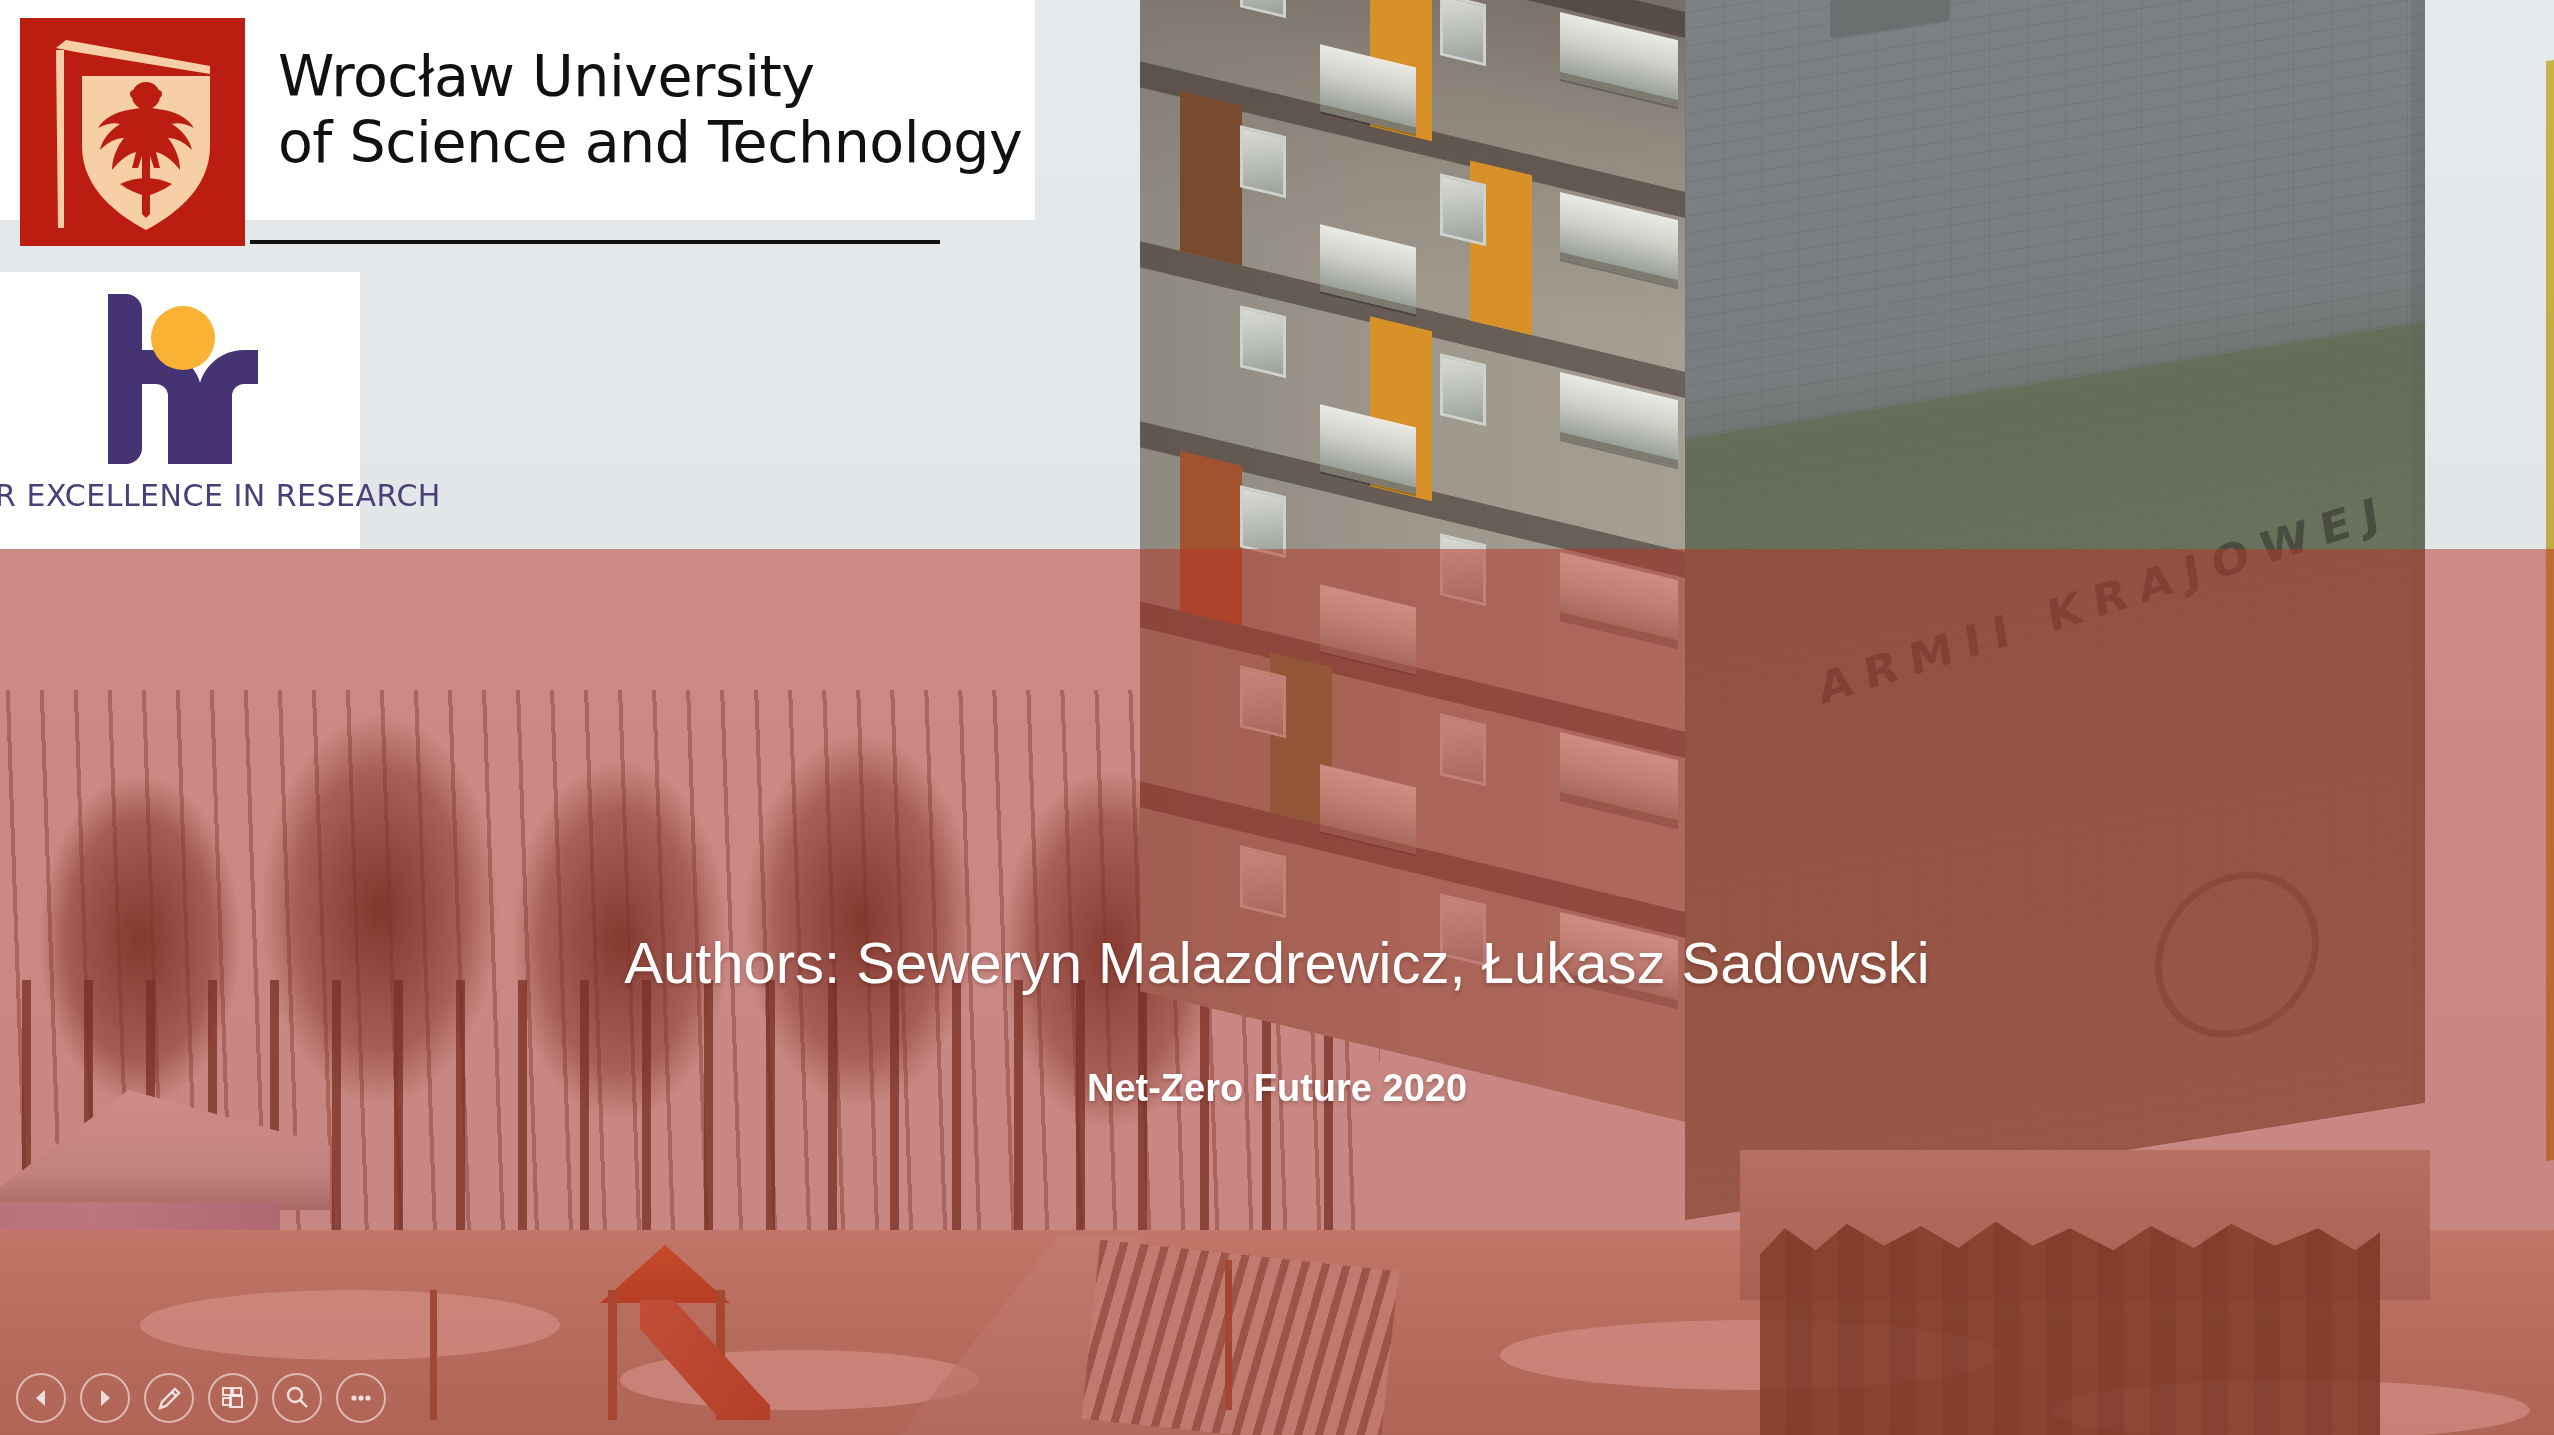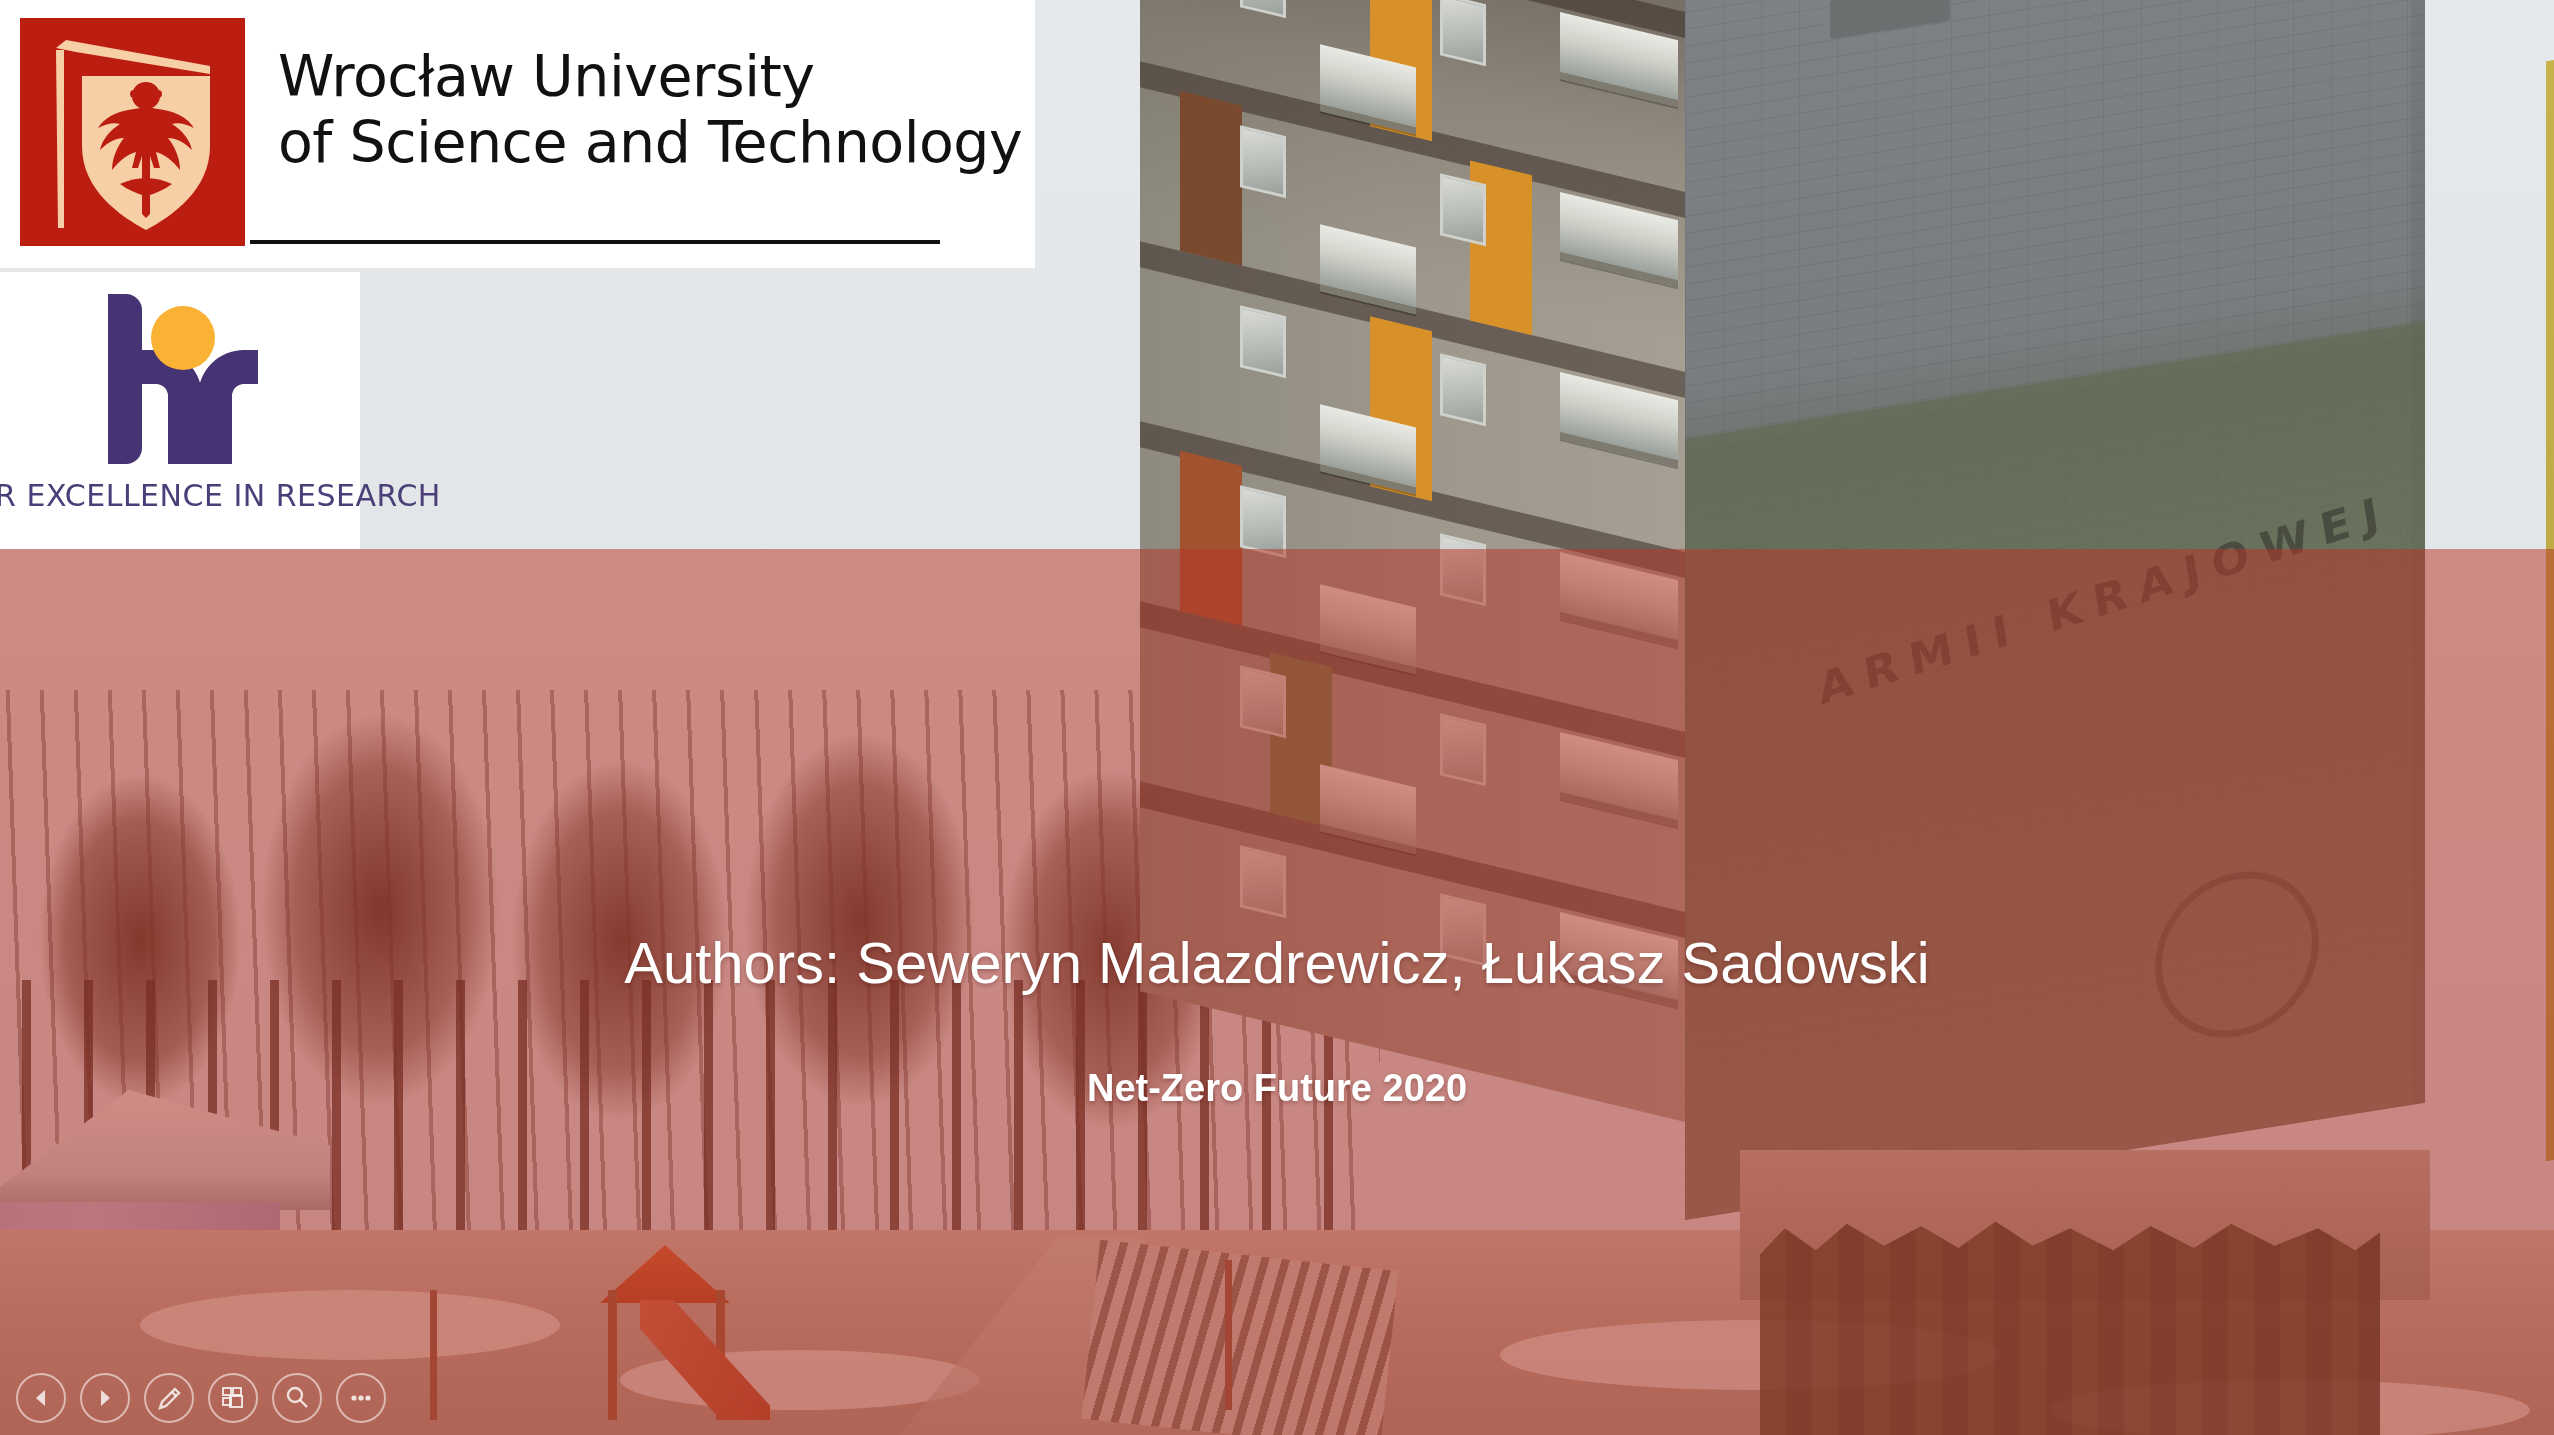--- a/index.html
+++ b/index.html
@@ -181,21 +181,21 @@
 
   
   .red-overlay{
     position:absolute;left:0;right:0;top:549px;bottom:0;
     background:rgba(183,53,40,0.52);
     mix-blend-mode:normal;
   }
 
   
   .logo-panel-univ{
-    position:absolute;left:0;top:0;width:1035px;height:268px;
+    position:absolute;left:0;top:0;width:1035px;height:220px;
     background:#ffffff;
   }
   .crest{
     position:absolute;left:20px;top:18px;width:225px;height:228px;
     background:#bb1e10;
   }
   .crest svg{position:absolute;left:0;top:0;}
   .univ-name{
     position:absolute;left:278px;top:44px;
     font-family:"DejaVu Sans",sans-serif;

